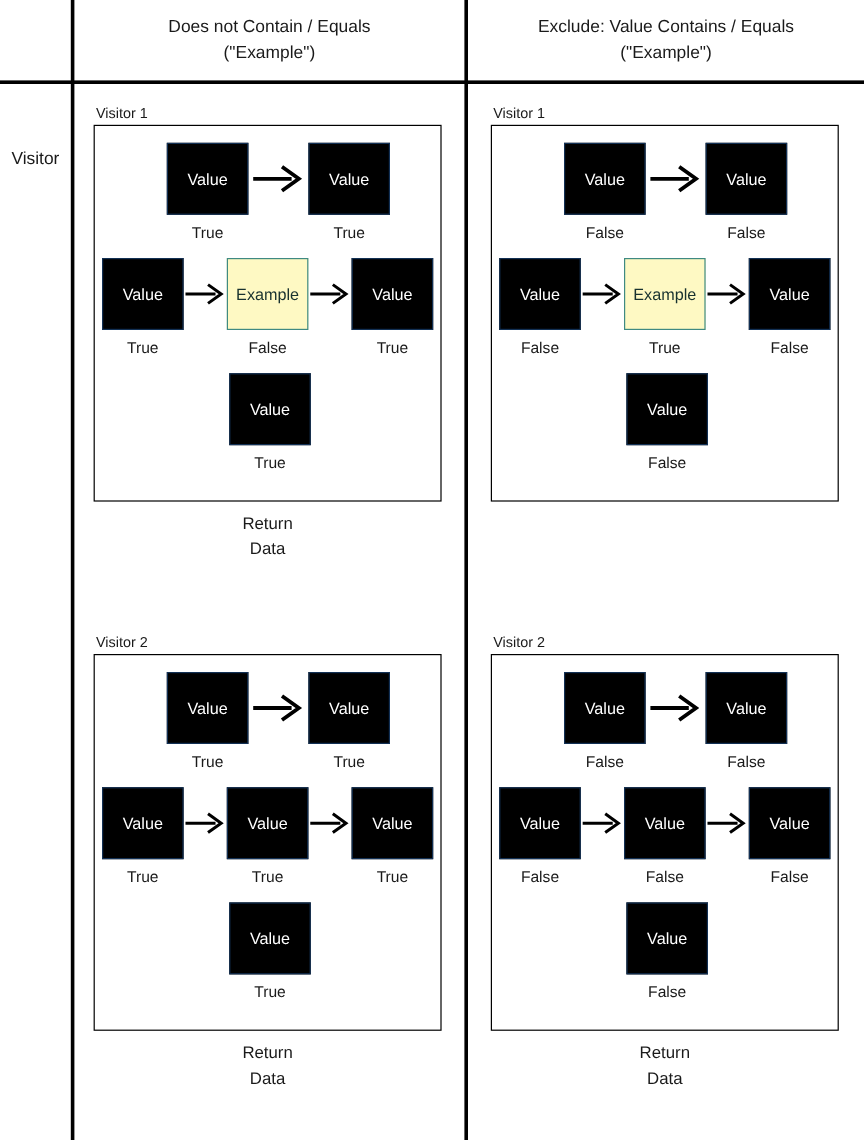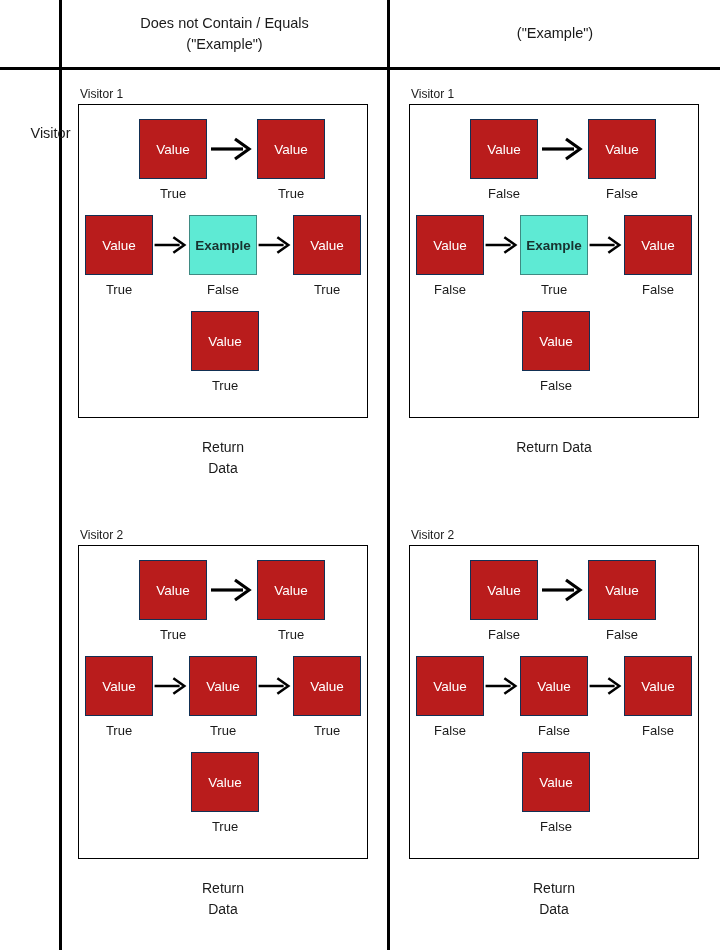--- a/index.html
+++ b/index.html
@@ -26,60 +26,59 @@
     display:flex; flex-direction:column;
     align-items:center; justify-content:center;
     font-size:14.5px; line-height:21px; text-align:center;
   }
   .hdr-c1 { left:62px;  width:325px; }
   .hdr-c2 { left:390px; width:330px; }
 
   
   .rowlabel {
     position:absolute; left:0; top:125px; width:59px;
-    text-align:center; font-size:14.5px;margin-left:21px;
+    text-align:center; font-size:14.5px;
   }
 
   
   .panel-wrap { position:absolute; }
   .panel-title {
     font-size:12px; line-height:16px;
     margin-bottom:2px; padding-left:2px;
   }
   .panel {
     border:1.5px solid #000;
     background:#fff;
     padding-top:14px;
     padding-bottom:10px;
   }
   .panel-caption {
     text-align:center; font-size:14px; line-height:21px;
-    margin-top:19px;
+    margin-top:8px;
   }
 
   
   .chain-row { position:relative; height:96px; }
   .chain {
     display:flex; align-items:flex-start; justify-content:center;
     gap:0px;
   }
   .node { display:flex; flex-direction:column; align-items:center; }
   .boxv {
     width:68px; height:60px;
     border:1.5px solid #123054;
-    background:#b91c1c;
+    background:#000000;
     color:#ffffff;
     display:flex; align-items:center; justify-content:center;
     font-size:13.5px;
   }
   .boxv.example {
-    background:#5eead4;
+    background:#fef9c3;
     border:1.5px solid #3f8a82;
     color:#18322f;
-    font-weight:bold;
   }
   .nodelabel {
     margin-top:7px; font-size:13px; line-height:16px;
     text-align:center; white-space:nowrap;
   }
   .arrow {
     width:50px; height:60px;
     display:flex; align-items:center; justify-content:center;
     flex:0 0 auto;
   }
@@ -98,20 +97,21 @@
 
   <div class="vline-left"></div>
   <div class="vline-mid"></div>
   <div class="hline-head"></div>
 
   <div class="hdr hdr-c1">
     <div>Does not Contain / Equals</div>
     <div>("Example")</div>
   </div>
   <div class="hdr hdr-c2">
+    <div>Exclude: Value Contains / Equals</div>
     <div>("Example")</div>
   </div>
 
   <div class="rowlabel">Visitor</div>
 
   <div id="panels">
       <div class="panel-wrap" style="left: 78px; top: 86px; width: 290px;">
         <div class="panel-title">Visitor 1</div>
         <div class="panel">
           <div class="chain-row">
@@ -289,21 +289,20 @@
           <div class="chain-row">
             <div class="chain single">
               <div class="node">
                 <div class="boxv">Value</div>
                 <div class="nodelabel">False</div>
               </div>
             </div>
           </div>
         </div>
         <div class="panel-caption">
-          <div>Return Data</div>
         </div>
       </div>
       <div class="panel-wrap" style="left: 409px; top: 527px; width: 290px;">
         <div class="panel-title">Visitor 2</div>
         <div class="panel">
           <div class="chain-row">
             <div class="chain indent-r1">
               <div class="node">
                 <div class="boxv">Value</div>
                 <div class="nodelabel">False</div>

